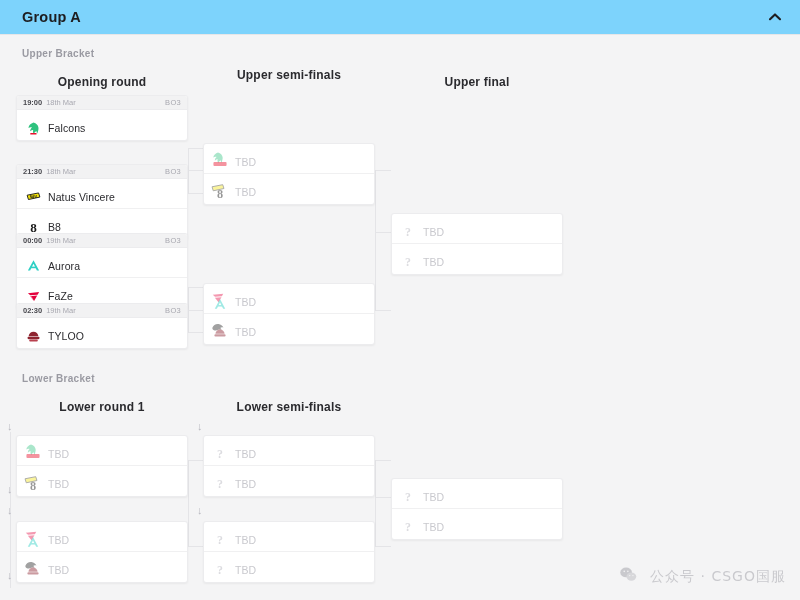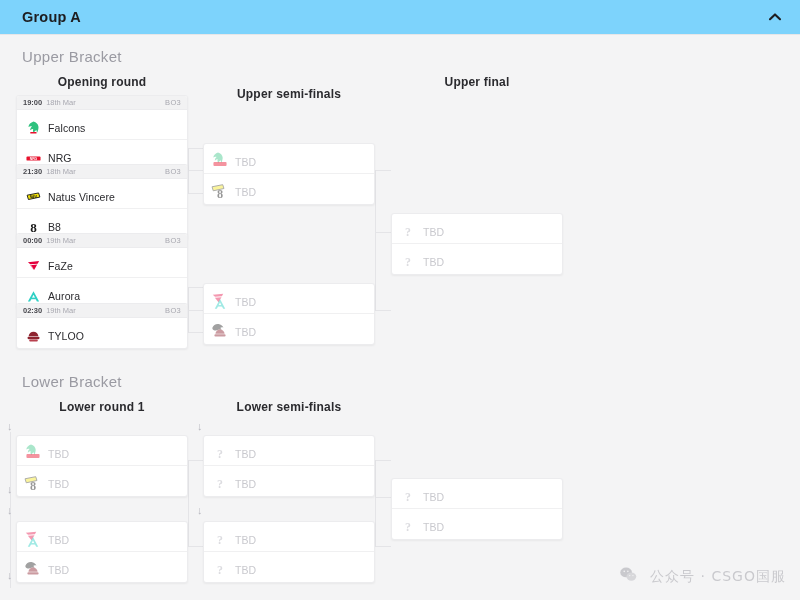--- a/index.html
+++ b/index.html
@@ -16,22 +16,22 @@
     position: absolute; left: 0; top: 0; width: 800px; height: 35px;
     background: #7dd3fc; border-bottom: 1px solid #e6e6e8;
     display: flex; align-items: center; justify-content: space-between;
     box-sizing: border-box; padding: 0 16px 0 22px;
   }
   .group-title { font-size: 14.5px; font-weight: bold; color: #1d1d20; letter-spacing: .2px; }
   .chev { width: 18px; height: 18px; display: block; }
 
   
   .sec-label {
-    position: absolute; font-size: 15px; color: #9a9aa2;
-    letter-spacing: .3px; font-weight: normal; text-align: center;
+    position: absolute; font-size: 10px; color: #9a9aa2;
+    letter-spacing: .3px; font-weight: bold; text-align: center;
   }
   .round-label {
     position: absolute; font-size: 12px; font-weight: bold;
     color: #2a2a2e; letter-spacing: .2px; text-align: center;
   }
 
   
   .match {
     position: absolute; width: 172px;
     background: #ffffff;
@@ -111,21 +111,21 @@
       <svg viewBox="0 0 18 18" width="18" height="18">
           <path d="M4 11.2 L9 6.4 L14 11.2" fill="none" stroke="#1d1d20" stroke-width="2.1" stroke-linecap="round" stroke-linejoin="round"></path>
         </svg>
     </span>
   </div>
 
   <div class="sec-label" style="left:22px; top:48px;">Upper Bracket</div>
   <div class="sec-label" style="left:22px; top:373px;">Lower Bracket</div>
 
   <div class="round-label" style="left:16px; top:75px; width:172px;">Opening round</div>
-  <div class="round-label" style="left:203px; top:87px; width:172px;">Upper semi-finals</div>
+  <div class="round-label" style="left:203px; top:68px; width:172px;">Upper semi-finals</div>
   <div class="round-label" style="left:391px; top:75px; width:172px;">Upper final</div>
 
   <div class="round-label" style="left:16px; top:400px; width:172px;">Lower round 1</div>
   <div class="round-label" style="left:203px; top:400px; width:172px;">Lower semi-finals</div>
 
   <div class="conn h" style="left:188px; top:148px; width:16px;"></div>
   <div class="conn h" style="left:188px; top:193px; width:16px;"></div>
   <div class="conn v" style="left:188px; top:148px; height:46px;"></div>
   <div class="conn h" style="left:188px; top:170px; width:16px;"></div>
 
@@ -165,29 +165,20 @@
     </div>
     <div class="team">
       <span class="logo">
         <svg viewBox="0 0 16 16" width="15" height="15">
             <path d="M8 1.6 C5 2.6 3 4.6 2.6 7.4 c1.4-.9 2.7-1 3.8-.5 -1.3 1-2 2.4-2 4.1 1.2-1.1 2.3-1.6 3.3-1.5 -.5 1.4-.3 2.8.5 4.1 .9-1.5 1.9-2.5 3-3 -.1 1 .2 1.9.8 2.7 .9-2.2 1.5-4.3 1.3-6.2 C12.9 4.3 11 2.5 8 1.6 Z" fill="#2ec27e"></path>
             <path d="M4.6 13.6 h6.6" stroke="#e8112d" stroke-width="1.5"></path>
           </svg>
       </span>
       <span class="tname">Falcons</span>
     </div>
-    <div class="team">
-      <span class="logo">
-        <svg viewBox="0 0 16 16" width="15" height="15">
-            <rect x="0.5" y="5.8" width="15" height="4.4" rx="1" fill="#e8112d"></rect>
-            <text x="8" y="9.3" font-size="3.6" fill="#ffffff" text-anchor="middle" font-family="Liberation Sans, sans-serif" font-weight="bold">NRG</text>
-          </svg>
-      </span>
-      <span class="tname">NRG</span>
-    </div>
   </div>
 
   <div class="match" style="left:16px; top:164px;">
     <div class="meta">
       <span class="time">21:30</span>
       <span class="date">18th Mar</span>
       <span class="bo">BO3</span>
     </div>
     <div class="team">
       <span class="logo">
@@ -210,35 +201,35 @@
 
   <div class="match" style="left:16px; top:233px;">
     <div class="meta">
       <span class="time">00:00</span>
       <span class="date">19th Mar</span>
       <span class="bo">BO3</span>
     </div>
     <div class="team">
       <span class="logo">
         <svg viewBox="0 0 16 16" width="15" height="15">
+            <path d="M8 2.4 L14 13.4 L11.6 13.4 L8 6.2 L4.4 13.4 L2 13.4 Z" fill="#2fd0c5"></path>
+            <rect x="5" y="9.2" width="6" height="1.7" fill="#2fd0c5"></rect>
+          </svg>
+      </span>
+      <span class="tname">Aurora</span>
+    </div>
+    <div class="team">
+      <span class="logo">
+        <svg viewBox="0 0 16 16" width="15" height="15">
             <path d="M2 4.4 L14 3.2 L12.4 6 L4.6 6.6 Z" fill="#e4003c"></path>
             <path d="M4.4 7.6 L12 7 L8.6 12.8 Z" fill="#e4003c"></path>
             <path d="M4.4 7.6 L8.6 12.8 L6 8 Z" fill="#ffffff" opacity=".55"></path>
           </svg>
       </span>
       <span class="tname">FaZe</span>
-    </div>
-    <div class="team">
-      <span class="logo">
-        <svg viewBox="0 0 16 16" width="15" height="15">
-            <path d="M8 2.4 L14 13.4 L11.6 13.4 L8 6.2 L4.4 13.4 L2 13.4 Z" fill="#2fd0c5"></path>
-            <rect x="5" y="9.2" width="6" height="1.7" fill="#2fd0c5"></rect>
-          </svg>
-      </span>
-      <span class="tname">Aurora</span>
     </div>
   </div>
 
   <div class="match" style="left:16px; top:303px;">
     <div class="meta">
       <span class="time">02:30</span>
       <span class="date">19th Mar</span>
       <span class="bo">BO3</span>
     </div>
     <div class="team">

